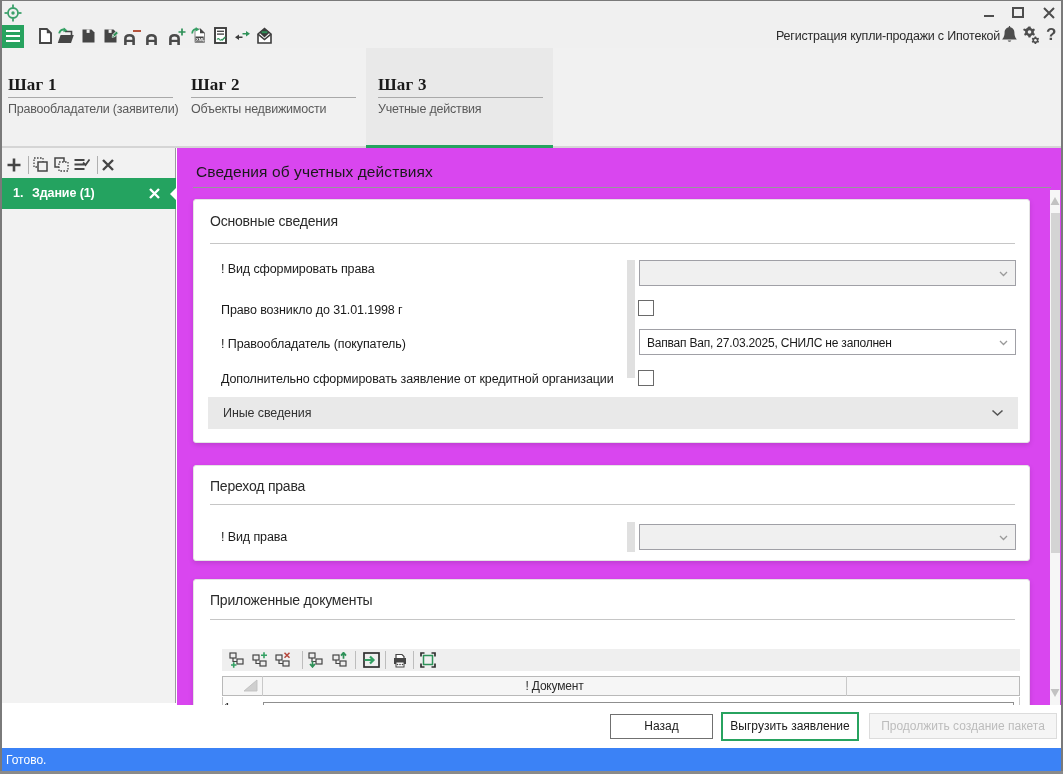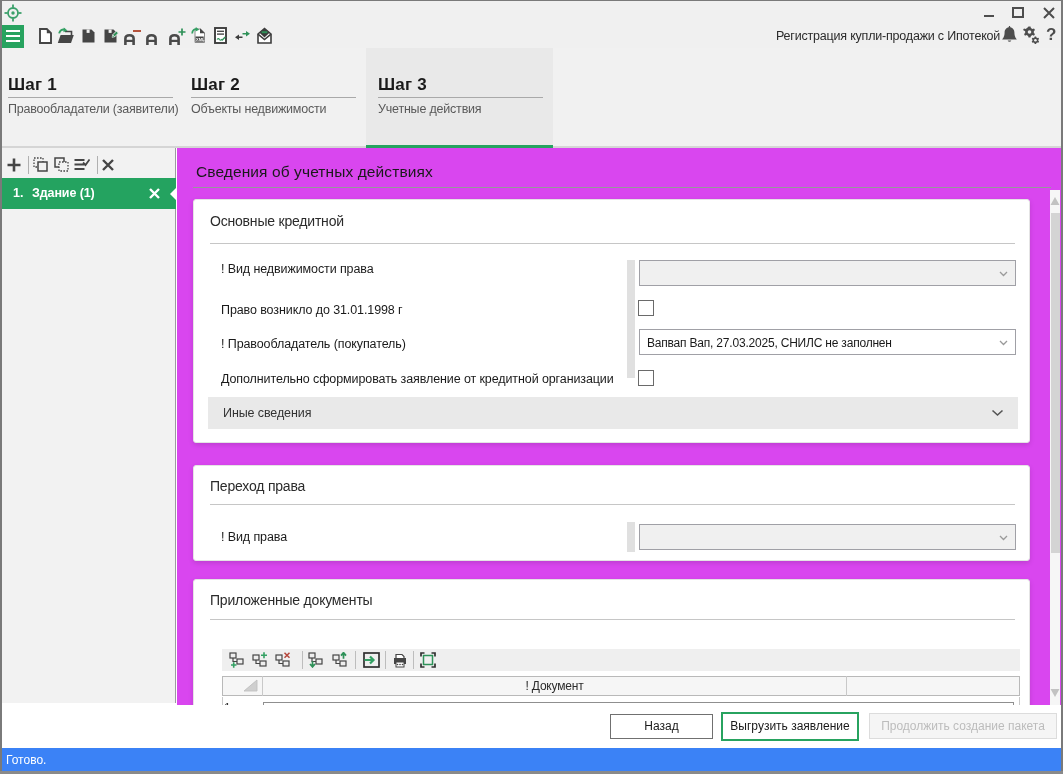--- a/index.html
+++ b/index.html
@@ -16,21 +16,21 @@
   #titlebar { left:2px; top:1px; width:1059px; height:23px; background:#f0f0f0; }
   #titletext { left:27px; top:5px; font-size:13px; color:#1b1b1b; letter-spacing:0.75px; }
 
   #toolbar { left:2px; top:24px; width:1059px; height:24px; background:#f0f0f0; }
   #hamb { left:0px; top:1px; width:22px; height:23px; background:#27a35f; }
   #hamb div { position:absolute; left:4px; width:14px; height:2px; background:#fff; }
 
   #tabstrip { left:2px; top:48px; width:1059px; height:100px; background:#f1f1f1; border-bottom:0; }
   #tabline { left:2px; top:146px; width:1059px; height:2px; background:#d5d5d5; }
   .tab { position:absolute; top:48px; height:100px; }
-  .tab h2 { font-size:17px; font-weight:bold; color:#1a1a1a; margin:28px 0 0 0px; line-height:18px; letter-spacing:0.2px;}
+  .tab h2 { font-size:17px; font-weight:bold; color:#1a1a1a; margin:28px 0 0 0px; line-height:18px; letter-spacing:0.2px;font-family:Liberation Serif, serif;}
   .tab .ul { height:1px; background:#a9a9a9; margin-top:3px; }
   .tab .sub { font-size:12.5px; color:#595959; margin-top:4px; letter-spacing:-0.2px; white-space:nowrap;}
   #tab3bg { left:366px; top:48px; width:187px; height:100px; background:#e9e9e9; }
   #tab3green { left:366px; top:145px; width:187px; height:3px; background:#27a35f; z-index:5;}
 
   #sidebar { left:2px; top:148px; width:174px; height:555px; background:#f2f2f2; border-right:1px solid #9b9ba0; }
   #item { left:2px; top:178px; width:174px; height:31px; background:#24a360; color:#fff; z-index:3;}
   #item .num { position:absolute; left:11px; top:8px; font-size:12.5px; font-weight:bold; }
   #item .name { position:absolute; left:30px; top:8px; font-size:12.5px; font-weight:bold; letter-spacing:-0.1px;}
   #notch { left:170px; top:188px; width:0; height:0; border-top:6px solid transparent; border-bottom:6px solid transparent; border-right:6px solid #fff; z-index:4; }
@@ -225,23 +225,23 @@
         <path d="M1 1 L10 10 M10 1 L1 10" stroke="#fff" stroke-width="2.4"></path>
       </svg>
   </div>
   <div id="notch" class="abs"></div>
 
   <div id="content" class="abs">
     <div id="hdr" class="abs">Сведения об учетных действиях</div>
     <div id="hdrline" class="abs"></div>
 
     <div class="card" style="top:51px; height:244px;">
-      <div class="cardtitle" style="top:13px;">Основные кредитной</div>
+      <div class="cardtitle" style="top:13px;">Основные сведения</div>
       <div class="cardline" style="top:43px;"></div>
-      <div class="lbl" style="top:62px;">! Вид недвижимости права</div>
+      <div class="lbl" style="top:62px;">! Вид сформировать права</div>
       <div class="splitter" style="top:60px; height:118px;"></div>
       <div class="dd" style="top:60px;">
           <svg class="chev" viewBox="0 0 9 6">
             <path d="M1 1 L4.5 4.5 L8 1" fill="none" stroke="#9a9a9a" stroke-width="1.3"></path>
           </svg>
         </div>
       <div class="lbl" style="top:103px;">Право возникло до 31.01.1998 г</div>
       <div class="cb" style="top:100px;"></div>
       <div class="lbl" style="top:137px;">! Правообладатель (покупатель)</div>
       <div class="dd on" style="top:129px;padding-left:48px;">

